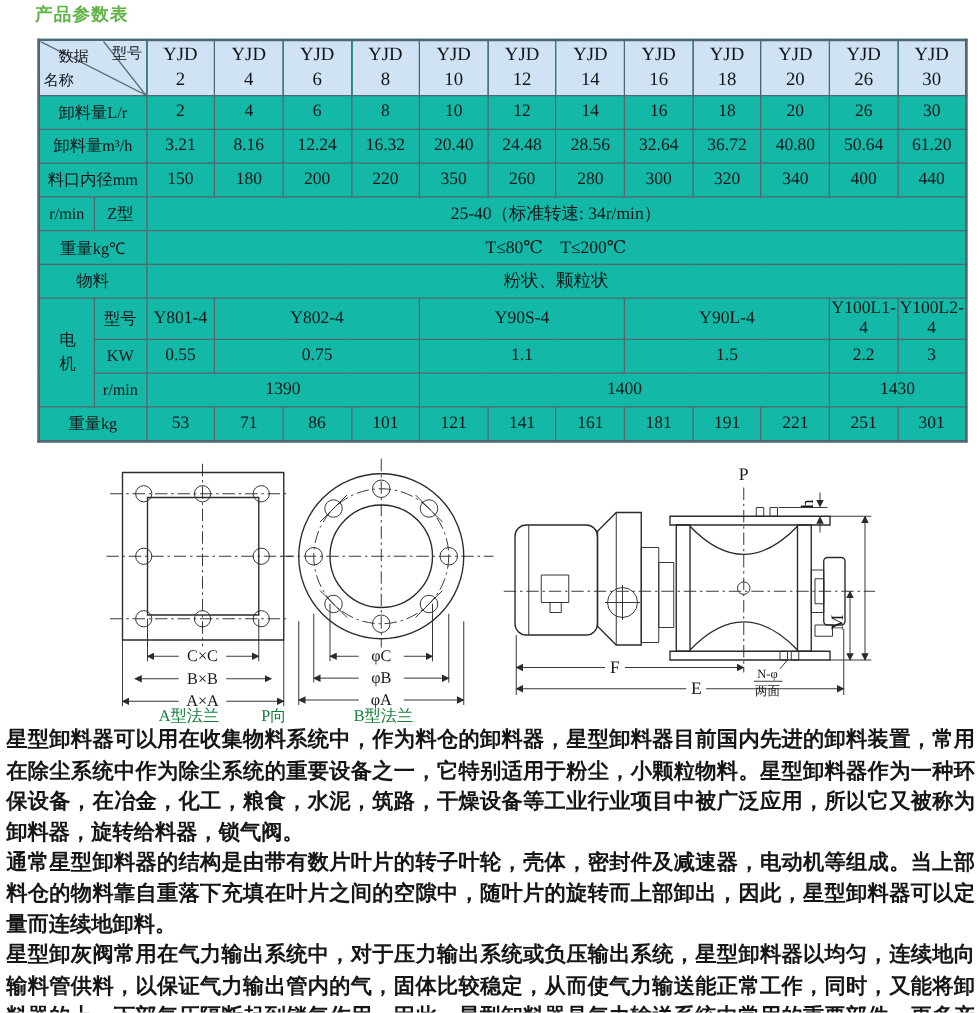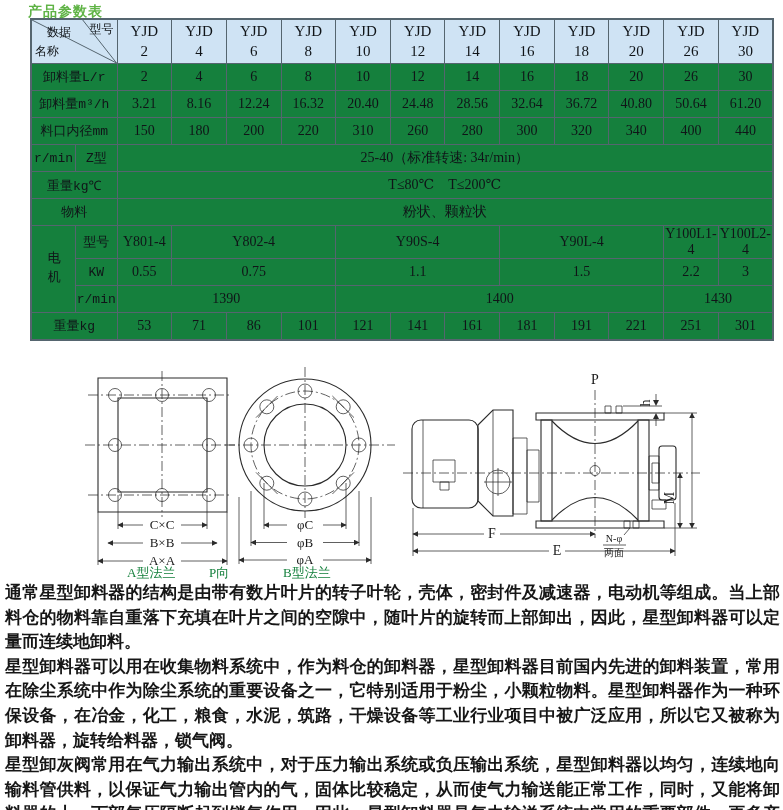--- a/index.html
+++ b/index.html
@@ -8,36 +8,36 @@
     background:#ffffff;color:#15181b;
     font-family:"DejaVu Sans","Liberation Sans",sans-serif;
   }
   #page-title{
     position:absolute;left:28px;top:3px;
     font-size:14px;font-weight:bold;color:var(--c-title,#5fb345);
     letter-spacing:1px;
   }
   
   #spec-table{
-    position:absolute;left:30px;top:18px;width:744px;
-    border-collapse:collapse;table-layout:fixed;background:#15803d;
+    position:absolute;left:30px;top:31px;width:744px;
+    border-collapse:collapse;table-layout:fixed;background:#14b8a6;
     border:2px solid var(--c-border,#52616c);
   }
   #spec-table th,#spec-table td{
     border:1px solid var(--c-border,#52616c);
     text-align:center;vertical-align:middle;padding:0;
     font-weight:normal;color:#101418;overflow:hidden;
   }
   #spec-table thead th{
     background:var(--c-header_bg,#cfe3f4);
     font-family:"Liberation Serif","DejaVu Serif",serif;
     height:43px;font-size:15px;line-height:1.3;
   }
   #spec-table tbody tr{height:27px;}
-  .lbl{font-size:13px;font-family:Liberation Mono, monospace;}
+  .lbl{font-size:13px;font-family:Liberation Serif, serif;}
   .val{font-size:14px;font-family:"Liberation Serif","DejaVu Serif",serif;}
   .stack{display:inline-block;width:1.1em;word-break:break-all;line-height:1.45;font-size:13px;text-align:right;}
   
   #corner{position:relative;background:var(--c-header_bg,#cfe3f4);}
   #corner .diag{position:absolute;left:0;top:0;width:100%;height:100%;}
   #corner .diag line{stroke:var(--c-border,#52616c);stroke-width:1;vector-effect:non-scaling-stroke;}
   #corner span{position:absolute;font-size:12px;font-family:"Liberation Serif","DejaVu Serif",serif;}
   #corner .c-tl{left:15px;top:5px;}
   #corner .c-tr{right:3px;top:2px;}
   #corner .c-bl{left:3px;bottom:3px;}
@@ -174,21 +174,21 @@
         <td class="val">40.80</td>
         <td class="val">50.64</td>
         <td class="val">61.20</td>
       </tr>
       <tr>
         <th class="lbl" colspan="2">料口内径mm</th>
         <td class="val">150</td>
         <td class="val">180</td>
         <td class="val">200</td>
         <td class="val">220</td>
-        <td class="val">310</td>
+        <td class="val">350</td>
         <td class="val">260</td>
         <td class="val">280</td>
         <td class="val">300</td>
         <td class="val">320</td>
         <td class="val">340</td>
         <td class="val">400</td>
         <td class="val">440</td>
       </tr>
       <tr>
         <th class="lbl">r/min</th>
@@ -390,16 +390,16 @@
   <text class="ntx" x="214" y="174" text-anchor="middle">N-φ</text>
   <line class="dim" x1="203" y1="177" x2="226" y2="177"></line>
   <text class="ntx" x="214" y="188" text-anchor="middle">两面</text>
 </svg>
 
 <div class="cap" style="left:127px;top:564px">A型法兰</div>
 <div class="cap" style="left:209px;top:564px">P向</div>
 <div class="cap" style="left:283px;top:564px">B型法兰</div>
 
 <div id="desc">
+  <p>星型卸料器可以用在收集物料系统中，作为料仓的卸料器，星型卸料器目前国内先进的卸料装置，常用在除尘系统中作为除尘系统的重要设备之一，它特别适用于粉尘，小颗粒物料。星型卸料器作为一种环保设备，在冶金，化工，粮食，水泥，筑路，干燥设备等工业行业项目中被广泛应用，所以它又被称为卸料器，旋转给料器，锁气阀。</p>
   <p>通常星型卸料器的结构是由带有数片叶片的转子叶轮，壳体，密封件及减速器，电动机等组成。当上部料仓的物料靠自重落下充填在叶片之间的空隙中，随叶片的旋转而上部卸出，因此，星型卸料器可以定量而连续地卸料。</p>
-  <p>星型卸料器可以用在收集物料系统中，作为料仓的卸料器，星型卸料器目前国内先进的卸料装置，常用在除尘系统中作为除尘系统的重要设备之一，它特别适用于粉尘，小颗粒物料。星型卸料器作为一种环保设备，在冶金，化工，粮食，水泥，筑路，干燥设备等工业行业项目中被广泛应用，所以它又被称为卸料器，旋转给料器，锁气阀。</p>
   <p>星型卸灰阀常用在气力输出系统中，对于压力输出系统或负压输出系统，星型卸料器以均匀，连续地向输料管供料，以保证气力输出管内的气，固体比较稳定，从而使气力输送能正常工作，同时，又能将卸料器的上，下部气压隔断起到锁气作用。因此，星型卸料器是气力输送系统中常用的重要部件。更多产品详情登</p>
 </div>
 
 </body></html>

